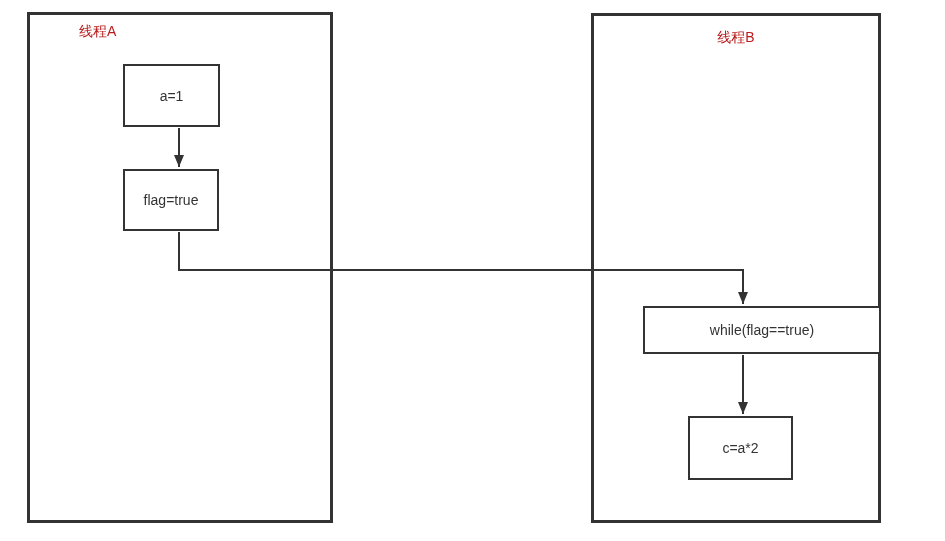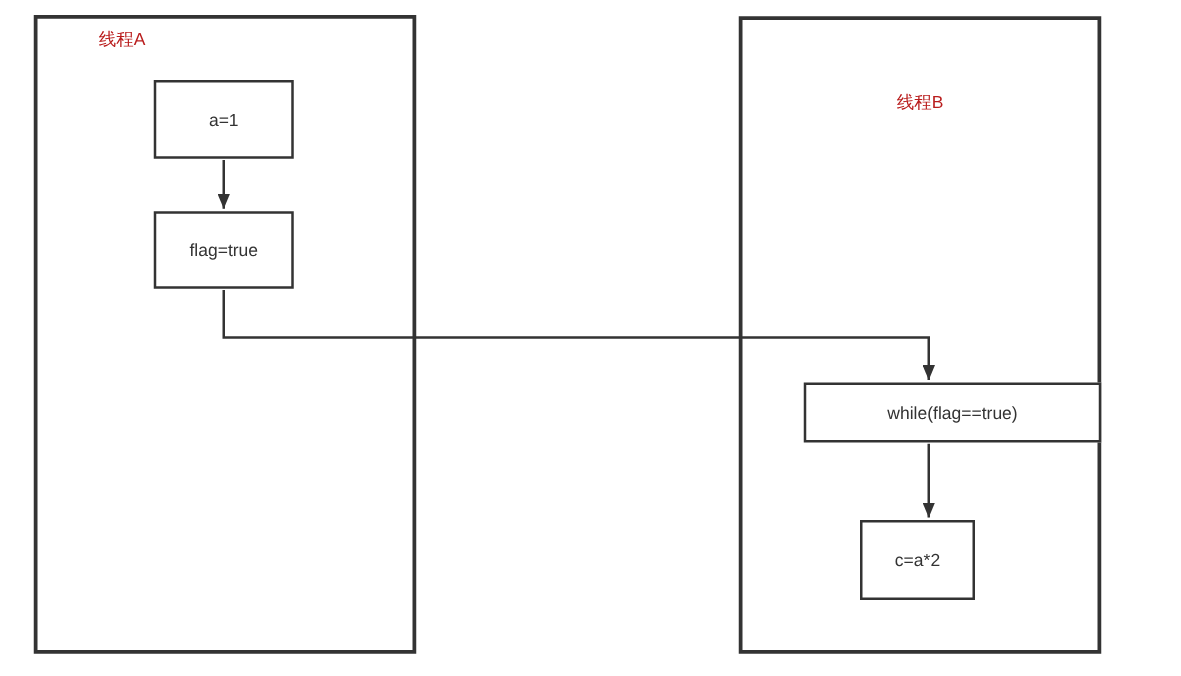--- a/index.html
+++ b/index.html
@@ -26,39 +26,39 @@
   #thread-b-container { left: 591px; top: 13px; width: 290px; height: 510px; }
 
   .container-label {
     position: absolute;
     font-size: 14px;
     line-height: 16px;
     color: #b91c1c;
     white-space: nowrap;
   }
   #thread-a-label { left: 79px; top: 23px; }
-  #thread-b-label { left: 591px; top: 29px; width: 290px; text-align: center; margin-top: 44px; }
+  #thread-b-label { left: 591px; top: 29px; width: 290px; text-align: center; }
 
   .node {
     position: absolute;
     box-sizing: border-box;
     border: 2px solid #333333;
     background: #ffffff;
     display: flex;
     align-items: center;
     justify-content: center;
     font-size: 14px;
     color: #333333;
     z-index: 1;
     white-space: nowrap;
   }
-  #node-a1    { left: 123px; top: 64px;  width: 112px; height: 63px; }
-  #node-flag  { left: 123px; top: 169px; width: 112px; height: 62px; text-align: right; }
+  #node-a1    { left: 123px; top: 64px;  width: 97px; height: 63px; }
+  #node-flag  { left: 123px; top: 169px; width: 96px; height: 62px; text-align: right; }
   #node-while { left: 643px; top: 306px; width: 238px; height: 48px; }
-  #node-c     { left: 688px; top: 416px; width: 92px; height: 64px; }
+  #node-c     { left: 688px; top: 416px; width: 105px; height: 64px; }
 
   #edges-layer {
     position: absolute;
     left: 0; top: 0;
     width: 945px; height: 541px;
     z-index: 2;
     pointer-events: none;
   }
   #edges-layer .edge {
     fill: none;

